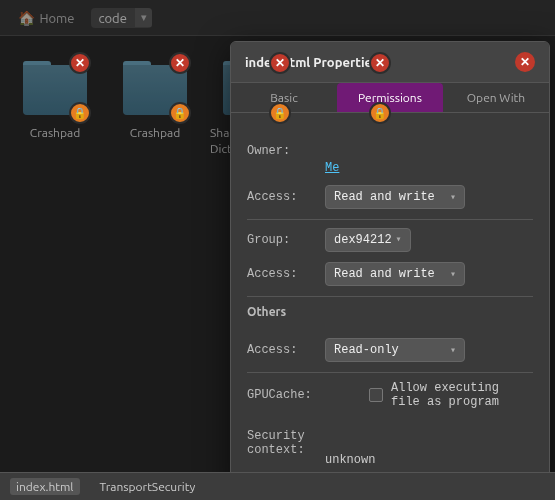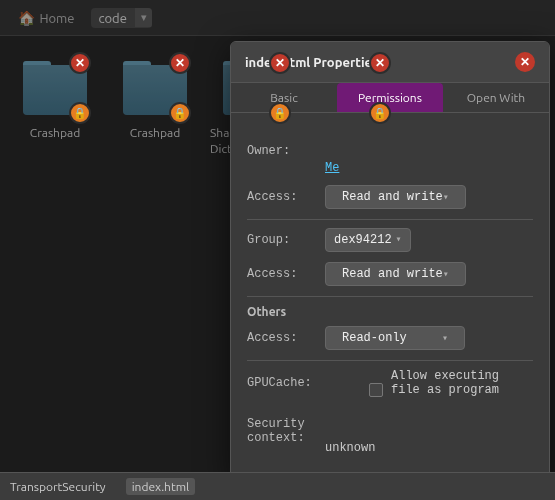--- a/index.html
+++ b/index.html
@@ -314,21 +314,22 @@
       text-decoration: none;
       cursor: default;
     }
 
     .form-select {
       display: flex;
       align-items: center;
       background: #555;
       border: 1px solid #666;
       border-radius: 4px;
-      padding: 4px 16px;
+      padding: 4px 8px;
+      gap: 6px;
       cursor: pointer;
       min-width: 140px;
     }
     .form-select-text {
       color: #eee;
       font-size: 12px;
       flex: 1;
     }
     .form-select-arrow {
       color: #aaa;
@@ -351,33 +352,33 @@
     }
     .group-dropdown-arrow {
       color: #aaa;
       font-size: 10px;
     }
 
     .section-header {
       color: #bbb;
       font-size: 12px;
       font-weight: 600;
-      margin-bottom: 8px;
+      margin-bottom: 20px;
       margin-top: 4px;
     }
 
     .divider {
       height: 1px;
       background: #555;
       margin: 8px 0;
     }
 
     .checkbox-row {
       display: flex;
-      align-items: flex-end;
+      align-items: center;
       gap: 8px;
       padding-left: 44px;
     }
     .checkbox {
       width: 14px;
       height: 14px;
       border: 1px solid #777;
       background: #444;
       border-radius: 2px;
       flex-shrink: 0;
@@ -532,19 +533,19 @@
 
       <div class="form-row">
         <span class="form-label">Security context:</span>
         <span class="form-value plain">unknown</span>
       </div>
     </div>
   </div>
 </div>
 
 <div class="statusbar">
+  <div class="statusbar-item selected">
+    <span>index.html</span>
+  </div>
   <div class="statusbar-item">
     <span>TransportSecurity</span>
   </div>
-  <div class="statusbar-item selected">
-    <span>index.html</span>
-  </div>
 </div>
 
 </body></html>

